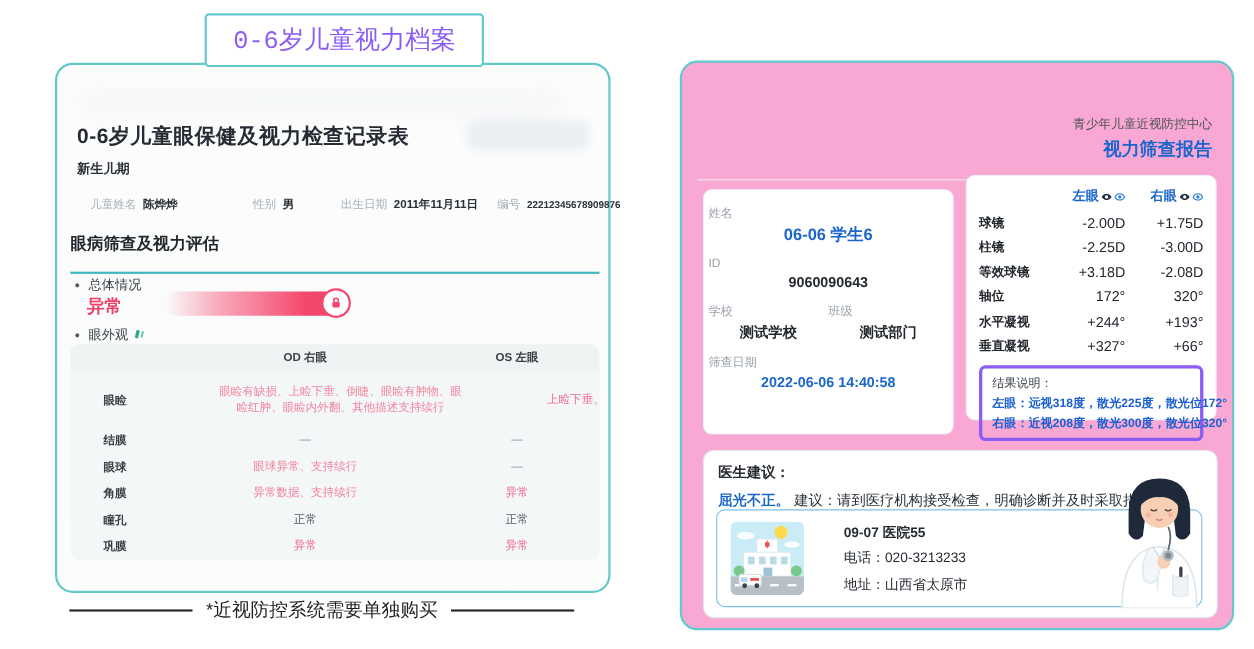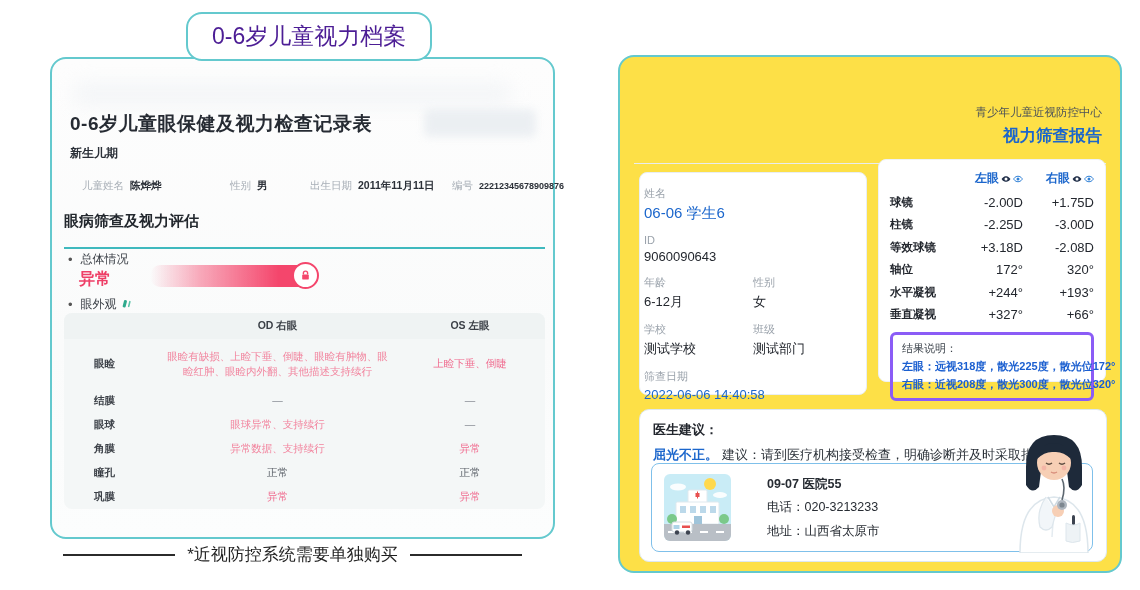--- a/index.html
+++ b/index.html
@@ -2,22 +2,22 @@
 <html><head>
 <meta charset="utf-8">
 <style>
   * { margin:0; padding:0; box-sizing:border-box; }
   html,body { background:#fff; }
   body { font-family:"Liberation Sans","DejaVu Sans",sans-serif; color:#2b3038; }
   .stage { position:relative; width:1140px; height:590px; background:#fff; overflow:hidden; }
 
   
   .pill { position:absolute; display:flex; align-items:center; justify-content:center;
-          background:#fff; border:2px solid #64c9ce; border-radius:16px;
-          color:#4c1d95; font-size:23px; z-index:3; padding:0 24px; }
+          background:#fff; border:2px solid #64c9ce; border-radius:4px;
+          color:#8b5cf6; font-size:23px; z-index:3; padding:0 24px;font-family:Liberation Mono, monospace; }
   .card { position:absolute; background:#fdfefe; border:2px solid #64c9ce; border-radius:16px; z-index:1; }
 
   
   .pill-left { left:186px; top:12px; height:49px; }
   .card-left { left:50px; top:57px; width:505px; height:482px;
                background:linear-gradient(180deg,#fdfdfd 0%,#fafbfb 60%,#fcfdfd 100%); }
   .scan-smudge { position:absolute; left:20px; top:22px; width:440px; height:26px;
                  background:#eef1f4; opacity:.55; filter:blur(9px); border-radius:12px; }
   .doc-heading { position:absolute; left:18px; top:52px; font-size:19px; font-weight:bold;
                  color:#262b33; letter-spacing:.5px; }
@@ -45,45 +45,45 @@
                      filter:none; }
   .red-pill .badge svg { display:block; }
   .pen-icon { display:inline-block; }
 
   .exam-table { position:absolute; left:12px; top:254px; width:481px; height:196px;
                 background:#f4f7f7; border-radius:8px; overflow:hidden; font-size:10.5px; }
   .exam-row { display:grid; grid-template-columns:96px 235px 150px; align-items:center; }
   .exam-row > div { padding:0 6px; }
   .exam-head { height:26px; font-weight:bold; color:#3a3f46; background:#eff3f3; }
   .exam-head .c { text-align:center; }
-  .row-lid { height:50px; }
+  .row-lid { height:50px;gap:32px; }
   .exam-body { height:24px; }
   .exam-row .rl { padding-left:30px; font-weight:bold; color:#3a3f46; }
   .exam-row .c { text-align:center; line-height:1.45; }
   .t-red { color:#f06a8e; }
   .t-redsoft { color:#f2849e; }
   .t-norm { color:#5a6068; }
   .t-dash { color:#8a9097; }
 
   .footnote { position:absolute; left:20px; top:543px; width:545px; display:flex;
               align-items:center; justify-content:center; gap:12px; font-size:17px; color:#1f1f1f; }
   .footnote .dash { width:112px; height:0; border-top:2px solid #2b2b2b; }
 
   
   .pill-right { left:703px; top:18px; height:49px; }
-  .card-right { left:618px; top:55px; width:504px; height:518px; background:#fde047; }
+  .card-right { left:618px; top:55px; width:504px; height:518px; background:#f9a8d4; }
   .org-block { position:absolute; right:18px; top:48px; text-align:right; }
   .org-name { font-size:11.5px; color:#4a5158; }
   .report-title { font-size:16.5px; font-weight:bold; color:#1b66cc; margin-top:5px; }
   .hdr-divider { position:absolute; left:14px; right:14px; top:106px; border-top:1px solid #e8ecef; }
 
   .subcard { position:absolute; background:#fff; border:1px solid #e9eef3; border-radius:8px; }
   .student-card { left:19px; top:115px; width:228px; height:223px; padding:13px 4px; }
   .fld-lbl { font-size:11px; color:#9aa2ab; }
-  .fld-val { font-size:13px; font-weight:normal; color:#23272e; margin-top:3px; }
+  .fld-val { font-size:13px; font-weight:bold; color:#23272e; margin-top:3px;text-align:center; }
   .fld-val.blue { color:#1b66cc; font-size:15px; }
   .fld-val.blue-sm { color:#1b66cc; font-size:13px; }
   .fld-group { margin-bottom:11px; }
   .fld-cols { display:flex; margin-bottom:11px; }
   .fld-cols .col { width:50%; }
 
   .values-card { left:258px; top:102px; width:228px; height:223px; border-color:#eef2f6; padding:10px 11px 0 11px; }
   .meas-head { display:grid; grid-template-columns:62px 1fr 1fr; margin-bottom:4px; }
   .meas-head .eh { text-align:right; font-size:12px; font-weight:bold; color:#1b66cc;
                    display:flex; align-items:center; justify-content:flex-end; gap:2px; }
@@ -206,30 +206,20 @@
     <div class="hdr-divider"></div>
 
     <div class="subcard student-card">
       <div class="fld-group">
         <div class="fld-lbl">姓名</div>
         <div class="fld-val blue">06-06 学生6</div>
       </div>
       <div class="fld-group">
         <div class="fld-lbl">ID</div>
         <div class="fld-val">9060090643</div>
-      </div>
-      <div class="fld-cols">
-        <div class="col">
-          <div class="fld-lbl">年龄</div>
-          <div class="fld-val">6-12月</div>
-        </div>
-        <div class="col">
-          <div class="fld-lbl">性别</div>
-          <div class="fld-val">女</div>
-        </div>
       </div>
       <div class="fld-cols">
         <div class="col">
           <div class="fld-lbl">学校</div>
           <div class="fld-val">测试学校</div>
         </div>
         <div class="col">
           <div class="fld-lbl">班级</div>
           <div class="fld-val">测试部门</div>
         </div>

